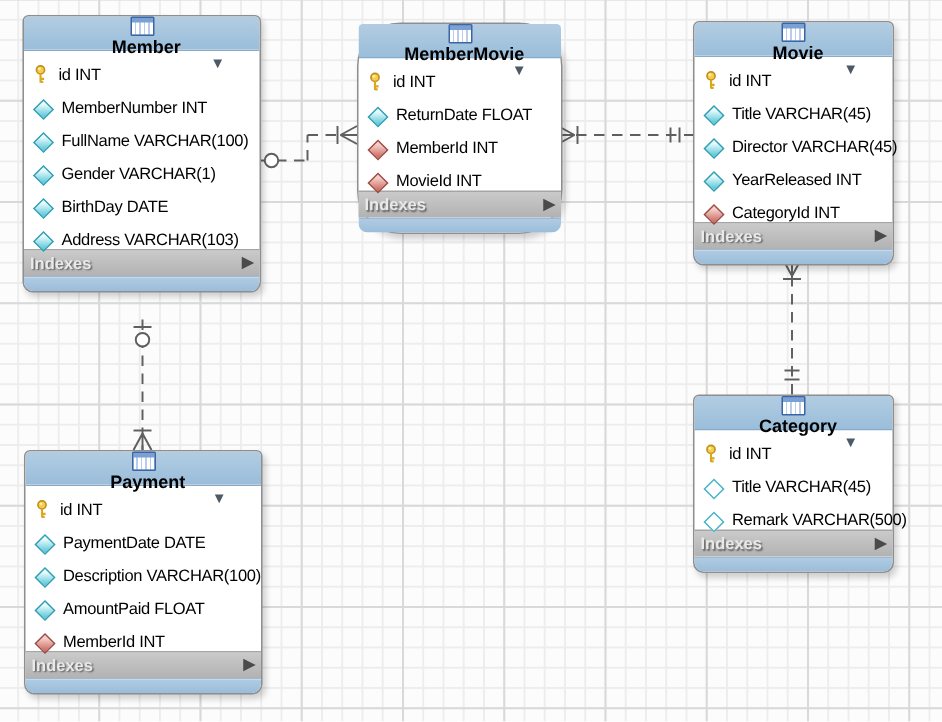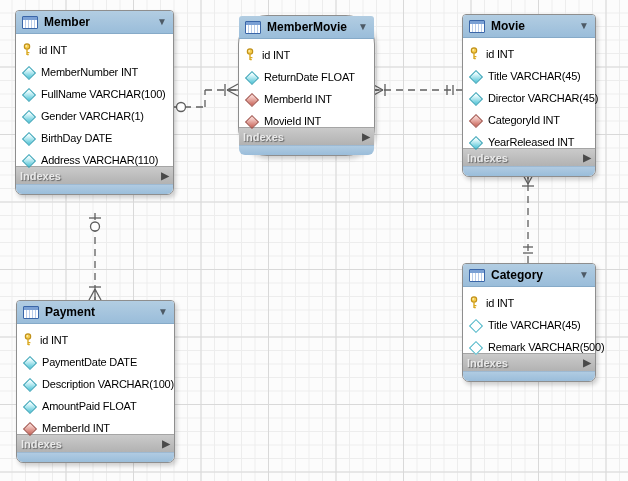--- a/index.html
+++ b/index.html
@@ -17,24 +17,25 @@
   }
   #rel-svg { position:absolute; left:0; top:0; width:628px; height:481px; pointer-events:none; }
 
   .db-table {
     position:absolute; background:#ffffff;
     border:1px solid #8e8e8e; border-radius:4px 4px 7px 7px;
     box-shadow:2px 3px 4px rgba(0,0,0,0.18);
     font-size:11px; color:#000;
   }
   .tbl-header {
-    height:22px; display:flex; align-items:center; padding:0 6px;
+    height:22px; display:flex; align-items:center; padding:0 23px;
     background:linear-gradient(#b2cde2,#9abddA);
     border-bottom:1px solid #86aac8; border-radius:3px 3px 0 0;
     cursor:default;
+    flex-direction:column;
   }
   .tbl-icon {
     width:14px; height:11px; flex:none;
     border:1px solid #3a66a8; background:
       linear-gradient(#7aa0d4,#7aa0d4) 0 0/14px 3px no-repeat,
       repeating-linear-gradient(to right,#ffffff 0 2px,#b9cdea 2px 3px);
     border-radius:1px;
   }
   .tbl-title { font-weight:bold; font-size:12px; margin-left:6px; white-space:nowrap; }
   .tbl-arrow { margin-left:auto; color:#4d5a66; font-size:10px; line-height:1; cursor:pointer; }
@@ -123,21 +124,21 @@
         <div class="col-row">
           <span class="dia cyan"></span>
           <span class="col-label">Gender VARCHAR(1)</span>
         </div>
         <div class="col-row">
           <span class="dia cyan"></span>
           <span class="col-label">BirthDay DATE</span>
         </div>
         <div class="col-row">
           <span class="dia cyan"></span>
-          <span class="col-label">Address VARCHAR(110)</span>
+          <span class="col-label">Address VARCHAR(103)</span>
         </div>
         <div class="indexes-bar">
           <span>Indexes</span>
           <span class="idx-arrow">▶</span>
         </div>
         <div class="tbl-footer"></div>
       </div>
       <div class="db-table" style="left: 238px; top: 15px; width: 135px; border-radius: 29px;">
         <div class="tbl-header">
           <span class="tbl-icon"></span>
@@ -186,26 +187,26 @@
         </div>
         <div class="col-row">
           <span class="dia cyan"></span>
           <span class="col-label">Title VARCHAR(45)</span>
         </div>
         <div class="col-row">
           <span class="dia cyan"></span>
           <span class="col-label">Director VARCHAR(45)</span>
         </div>
         <div class="col-row">
+          <span class="dia cyan"></span>
+          <span class="col-label">YearReleased INT</span>
+        </div>
+        <div class="col-row">
           <span class="dia red"></span>
           <span class="col-label">CategoryId INT</span>
-        </div>
-        <div class="col-row">
-          <span class="dia cyan"></span>
-          <span class="col-label">YearReleased INT</span>
         </div>
         <div class="indexes-bar">
           <span>Indexes</span>
           <span class="idx-arrow">▶</span>
         </div>
         <div class="tbl-footer"></div>
       </div>
       <div class="db-table" style="left: 462px; top: 263px; width: 132px;">
         <div class="tbl-header">
           <span class="tbl-icon"></span>

